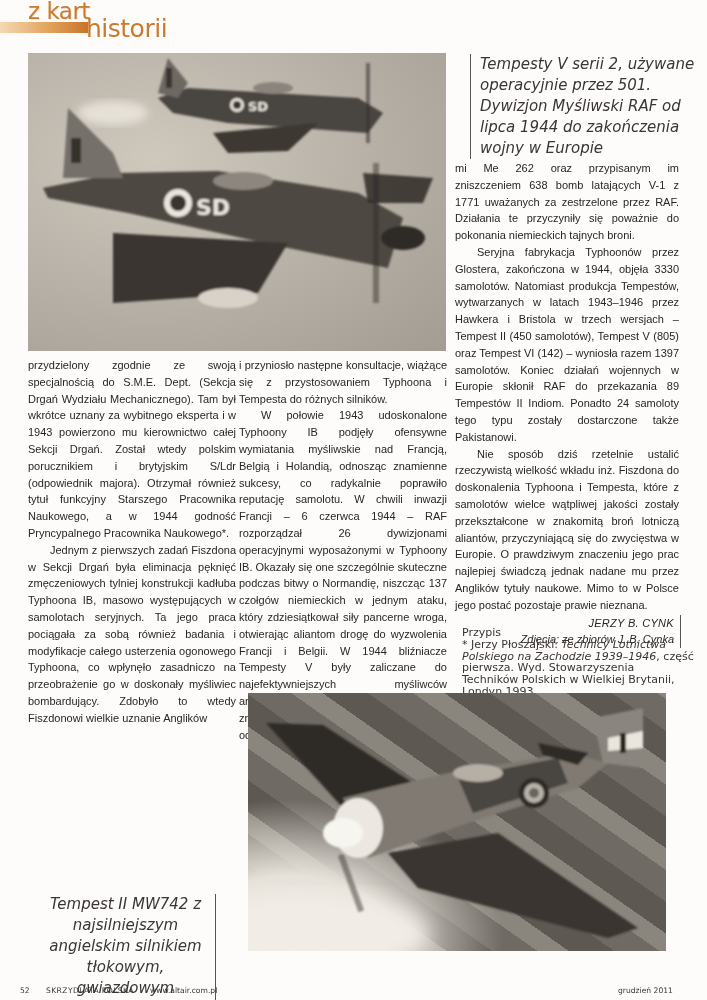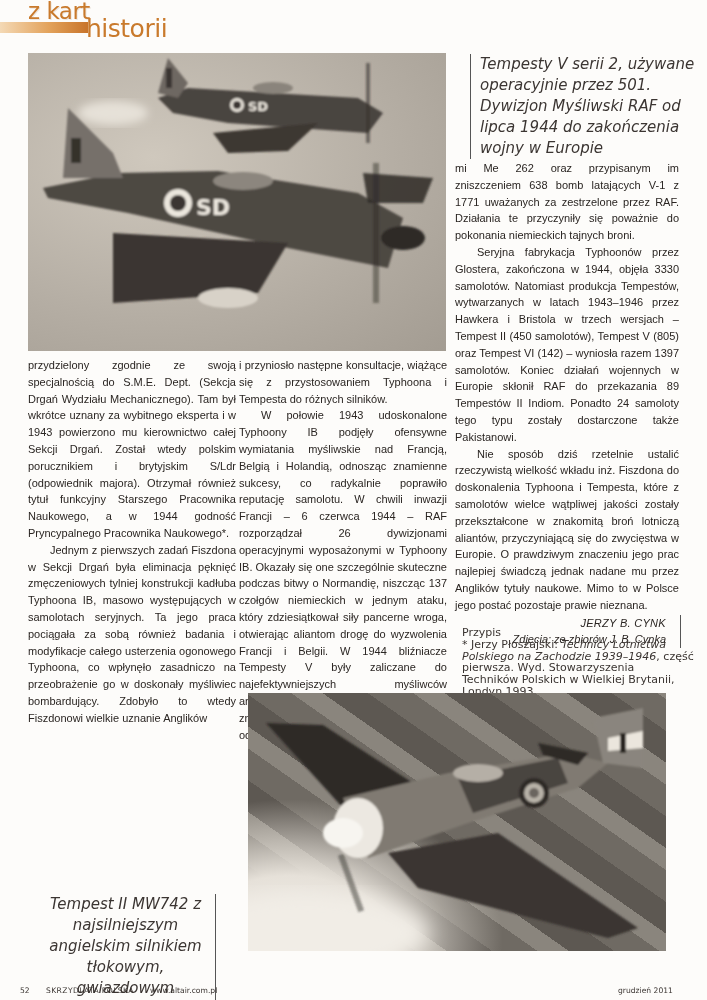--- a/index.html
+++ b/index.html
@@ -34,21 +34,21 @@
 
   
   .col { position: absolute; font-family: Liberation Sans, sans-serif; font-size: 11px;
     line-height: 16.8px; color: #2a2522; text-align: justify; hyphens: manual; }
   .col p { margin: 0; }
   .col p.indent { text-indent: 22px; }
   .col1 { left: 28px; top: 357px; width: 208px; }
   .col2 { left: 239px; top: 357px; width: 208px; }
   .col3 { left: 455px; top: 160px; width: 224px; }
 
-  .signature { text-align: right; font-style: italic; margin-top: 1px; border-right: 1px solid #555; padding-right: 14px; margin-right: -2px; }
+  .signature { text-align: right; font-style: italic; margin-top: 1px; border-right: 1px solid #555; padding-right: 6px; margin-right: -2px; }
   .signature .author { font-style: italic; letter-spacing: 0.3px; }
 
   .footnote { position: absolute; left: 462px; top: 627px; width: 232px; font-family: "DejaVu Sans", sans-serif;
     font-size: 11px; line-height: 11.8px; color: #3a3431; }
   .footnote .fn-title { display: block; }
   .footnote em { font-style: italic; }
 
   
   .footer { position: absolute; left: 0; top: 986px; width: 707px; height: 14px; font-family: "DejaVu Sans", sans-serif;
     font-size: 7.6px; color: #3a3431; }

